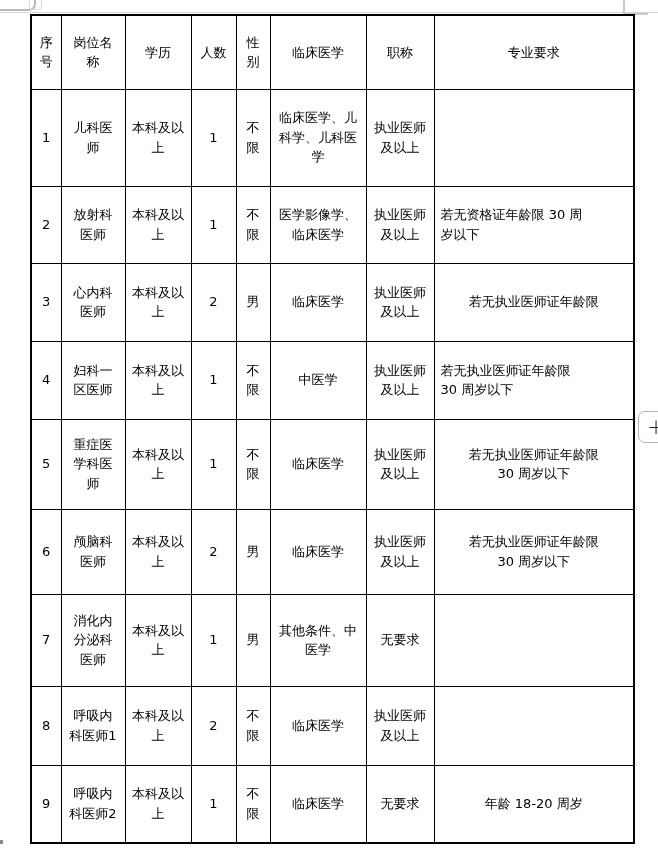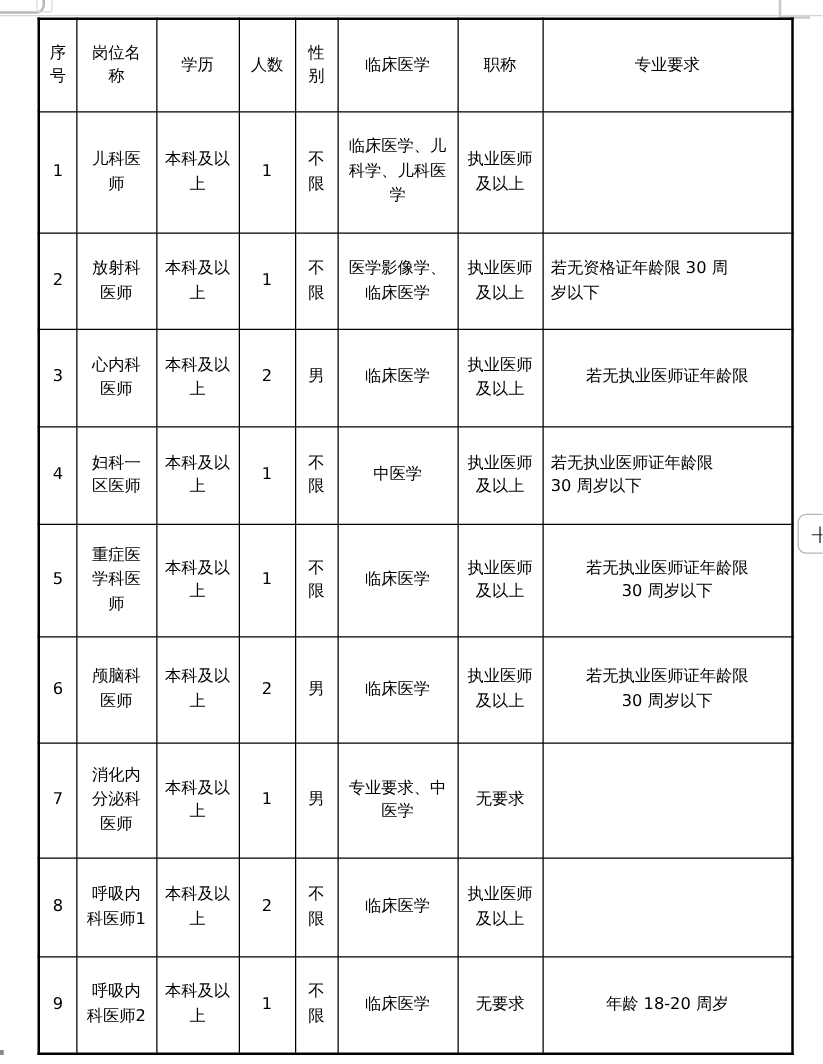--- a/index.html
+++ b/index.html
@@ -172,21 +172,21 @@
       </tr>
       <tr style="height: 92px;">
         <td>7</td>
         <td>消化内
 分泌科
 医师</td>
         <td>本科及以
 上</td>
         <td>1</td>
         <td>男</td>
-        <td>专业要求、中
+        <td>其他条件、中
 医学</td>
         <td>无要求</td>
         <td></td>
       </tr>
       <tr style="height: 79px;">
         <td>8</td>
         <td>呼吸内
 科医师1</td>
         <td>本科及以
 上</td>

